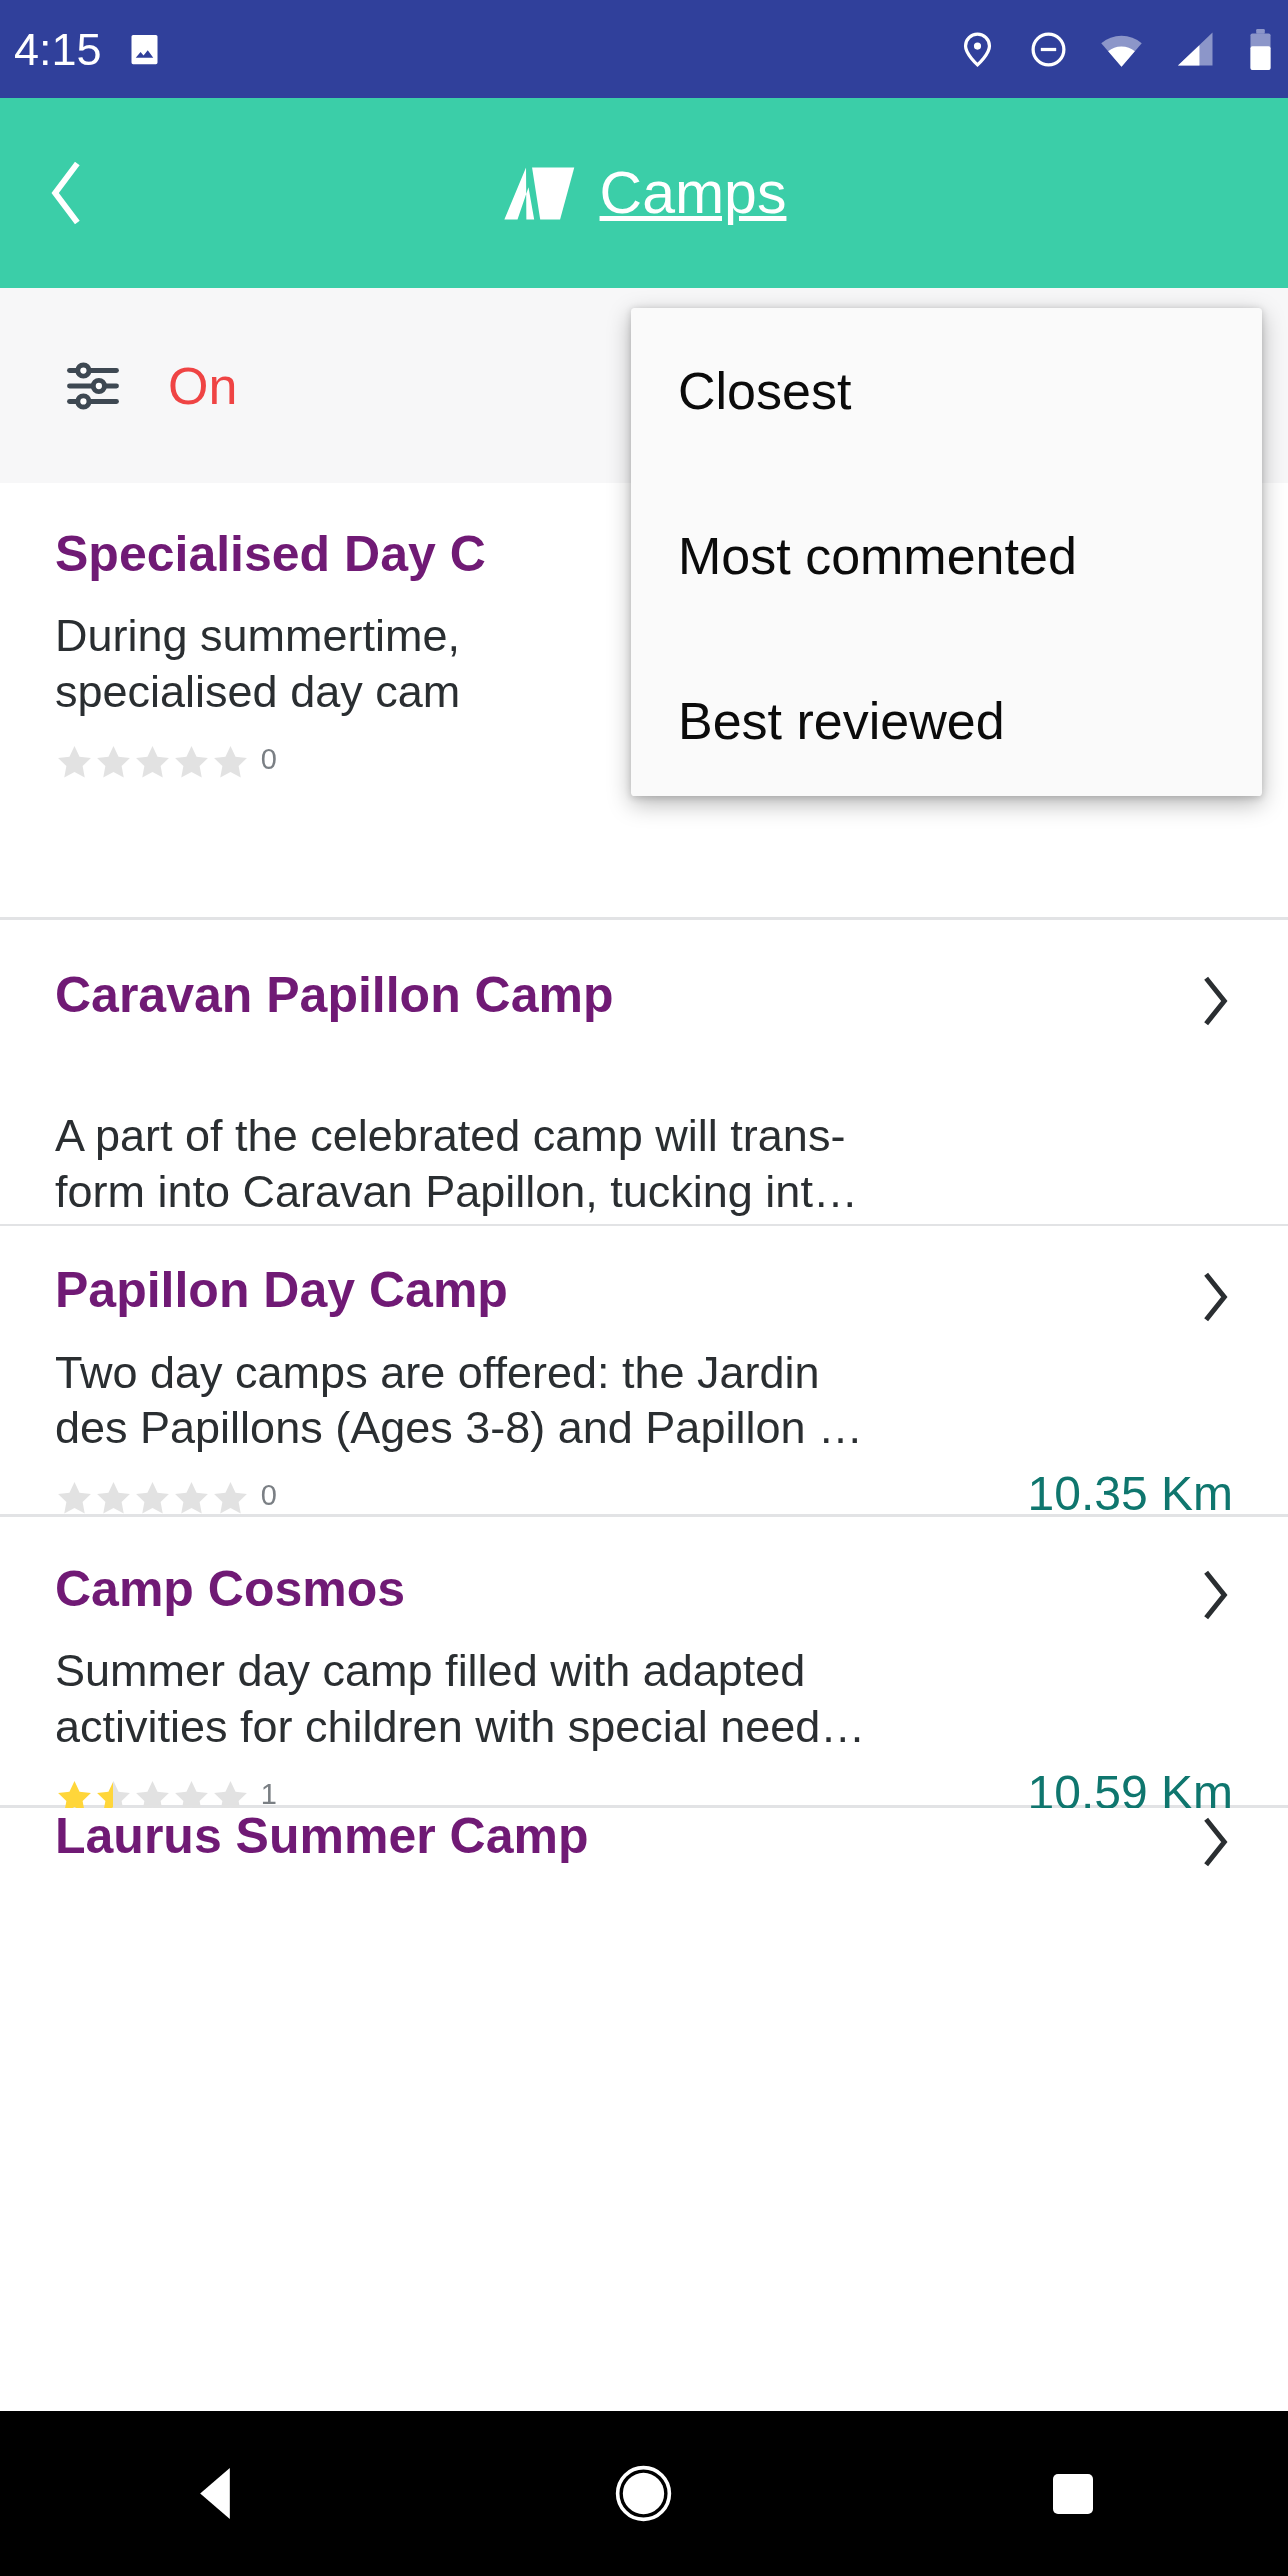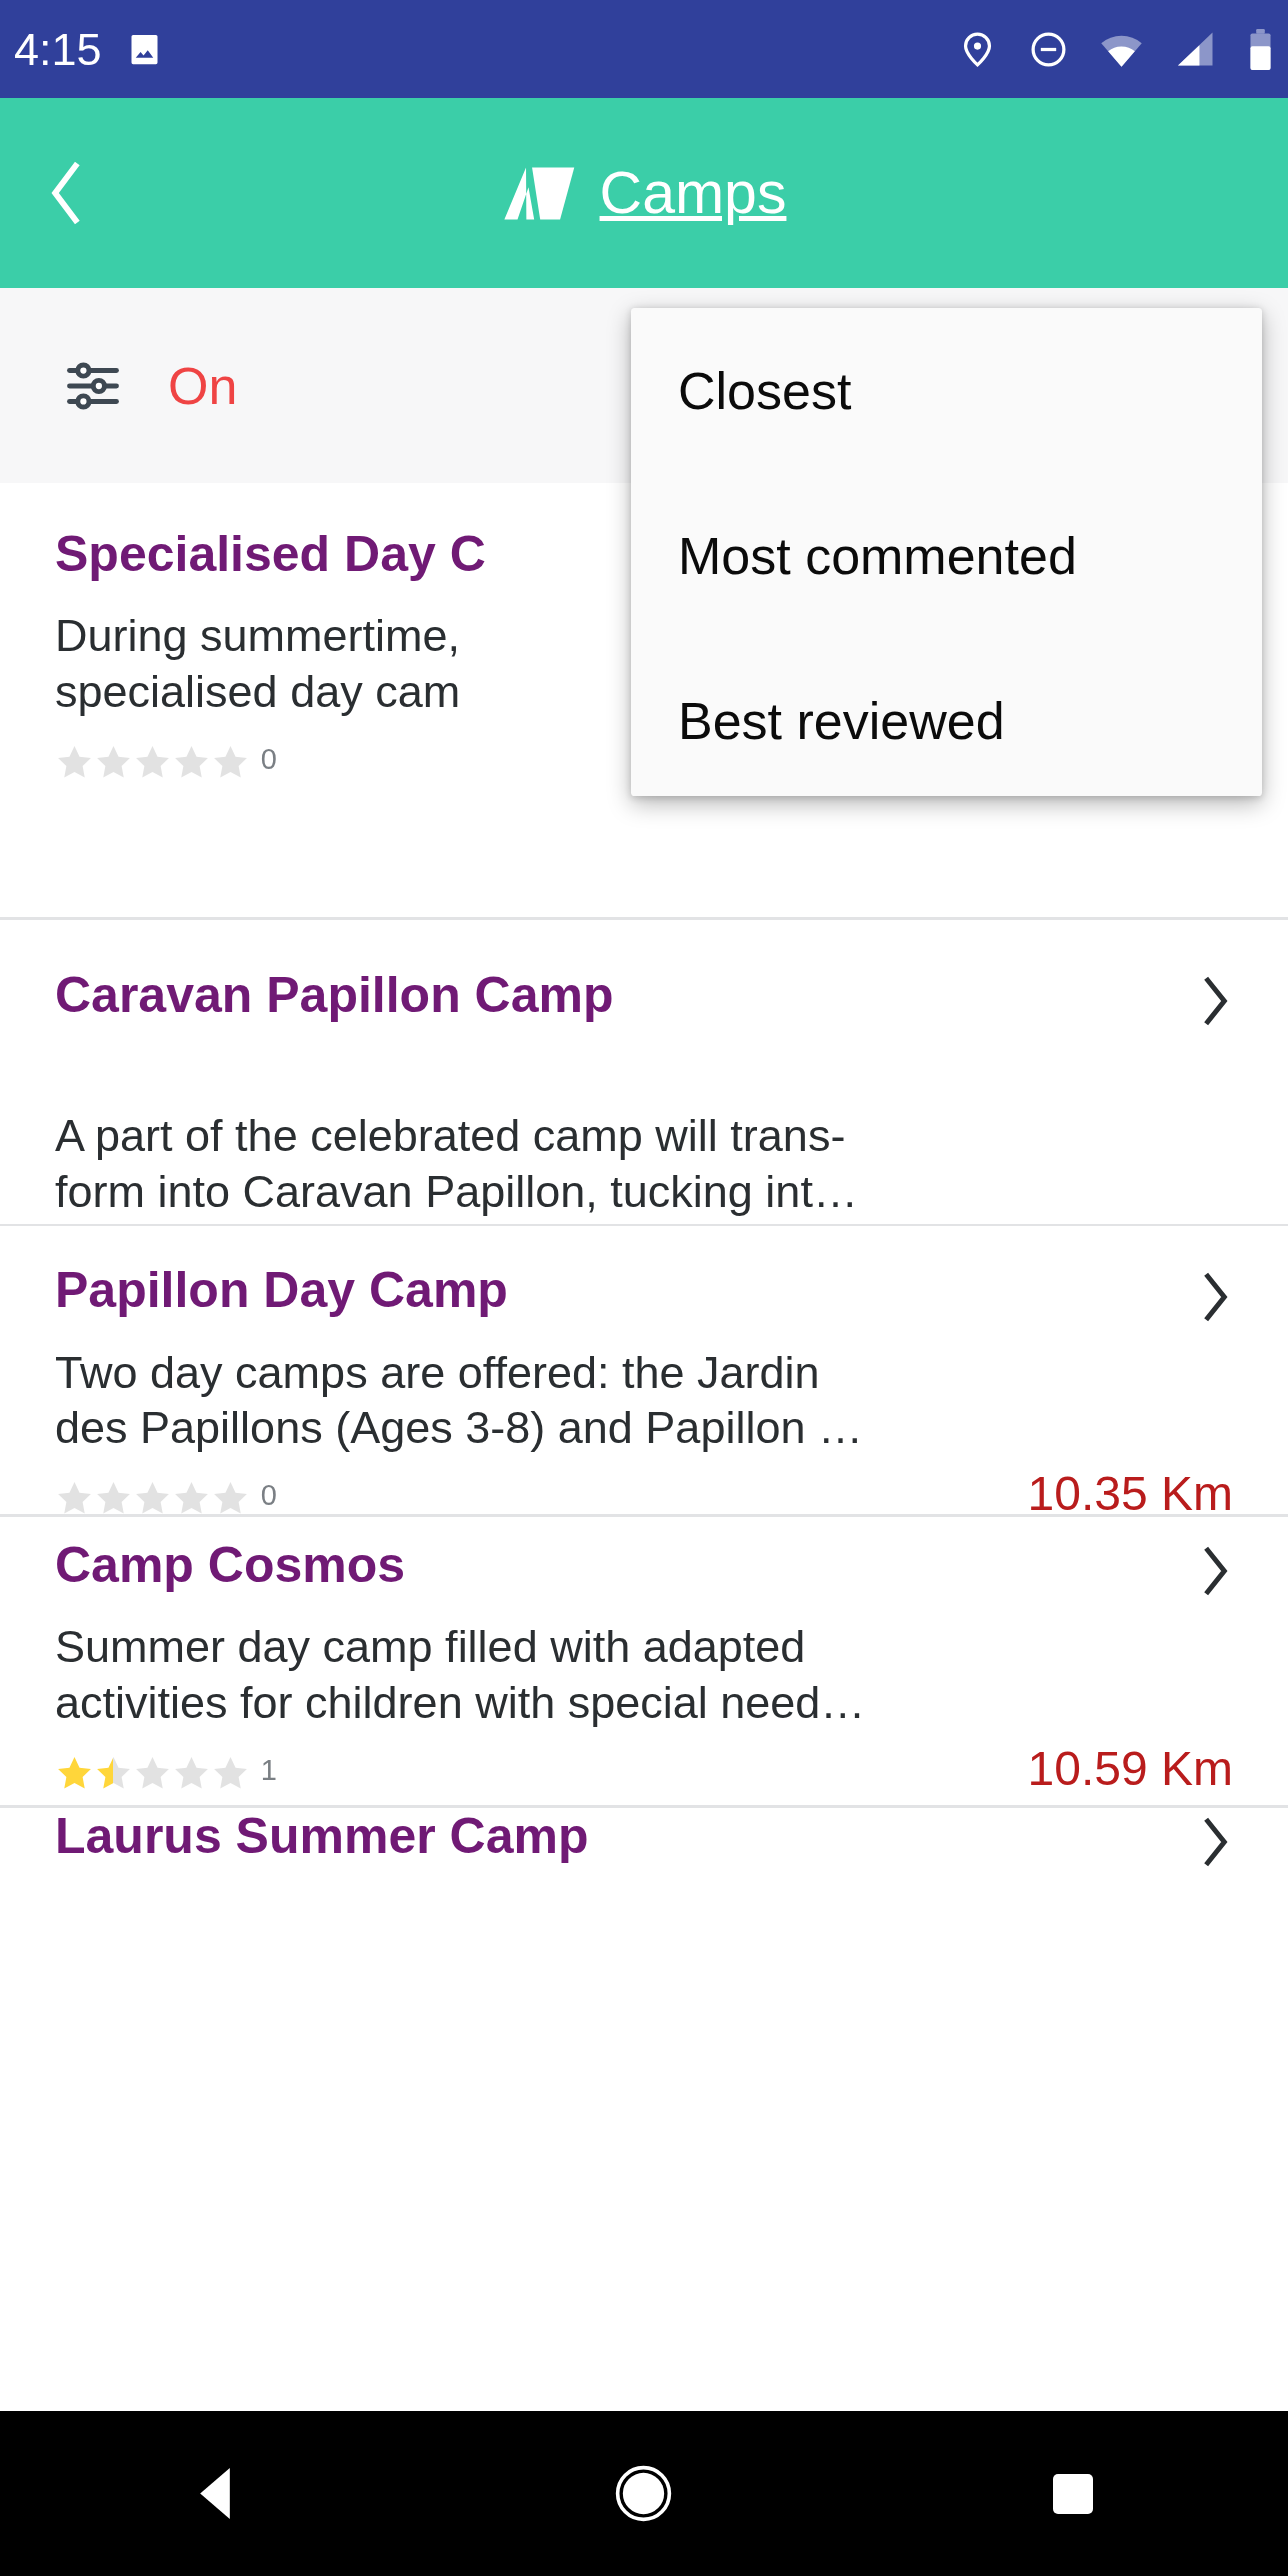--- a/index.html
+++ b/index.html
@@ -59,28 +59,28 @@
   .item-desc {
     font-size: 45px; color: #2A2E31; line-height: 1.24; margin-top: 18px;
   }
   .item-foot {
     display: flex; align-items: flex-end; justify-content: space-between; margin-top: 14.3px;
   }
   .rating { display: flex; align-items: flex-start; }
   .stars { display: flex; align-items: center; }
   .star { width: 39px; height: 39px; display: block; }
   .rating-count { font-size: 29px; color: #7A7F84; margin-left: 10.7px; line-height: 1; margin-top: 1.8px; }
-  .distance { font-size: 48px; color: #b91c1c; line-height: 1; text-align: center; }
+  .distance { font-size: 48px; color: #0f766e; line-height: 1; text-align: center; }
   .divider { height: 2.7px; background: #E2E3E5; width: 1288px; }
 
   
   .row-1 { height: 434px; padding-top: 43px; }
   .row-2 { height: 304px; padding-top: 47px; }
   .row-3 { height: 288px; padding-top: 36px; }
-  .row-4 { height: 288px; padding-top: 20px; }
+  .row-4 { height: 288px; padding-top: 44px; }
   .row-5 { height: 179px; }
 
   .row-2 .item-desc { margin-top: 77px; }
   .row-2 .item-foot { margin-top: 23px; }
 
   
   .popup {
     position: absolute; left: 631px; top: 308px; width: 631px; height: 488px;
     background: #FAFAFA;
     box-shadow: 0 7.2px 23px rgba(0,0,0,0.28), 0 1.8px 7.2px rgba(0,0,0,0.16);

